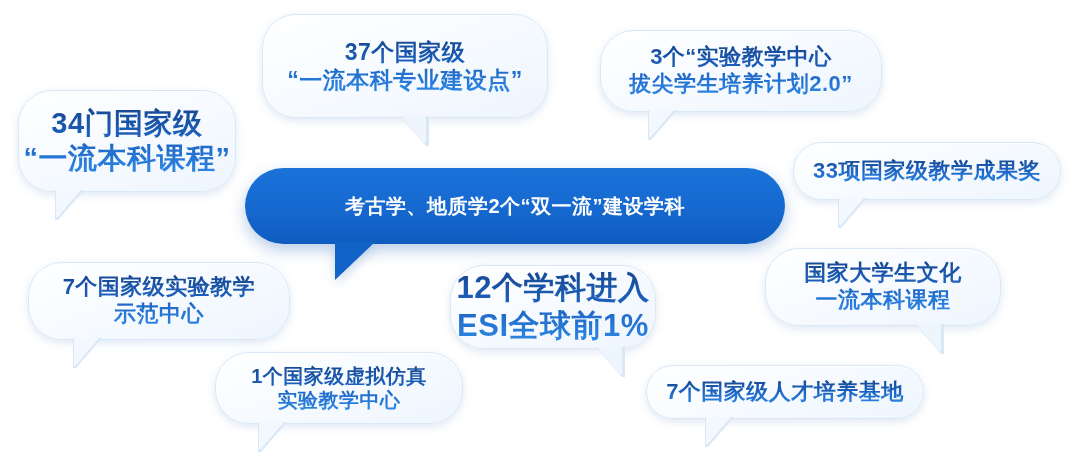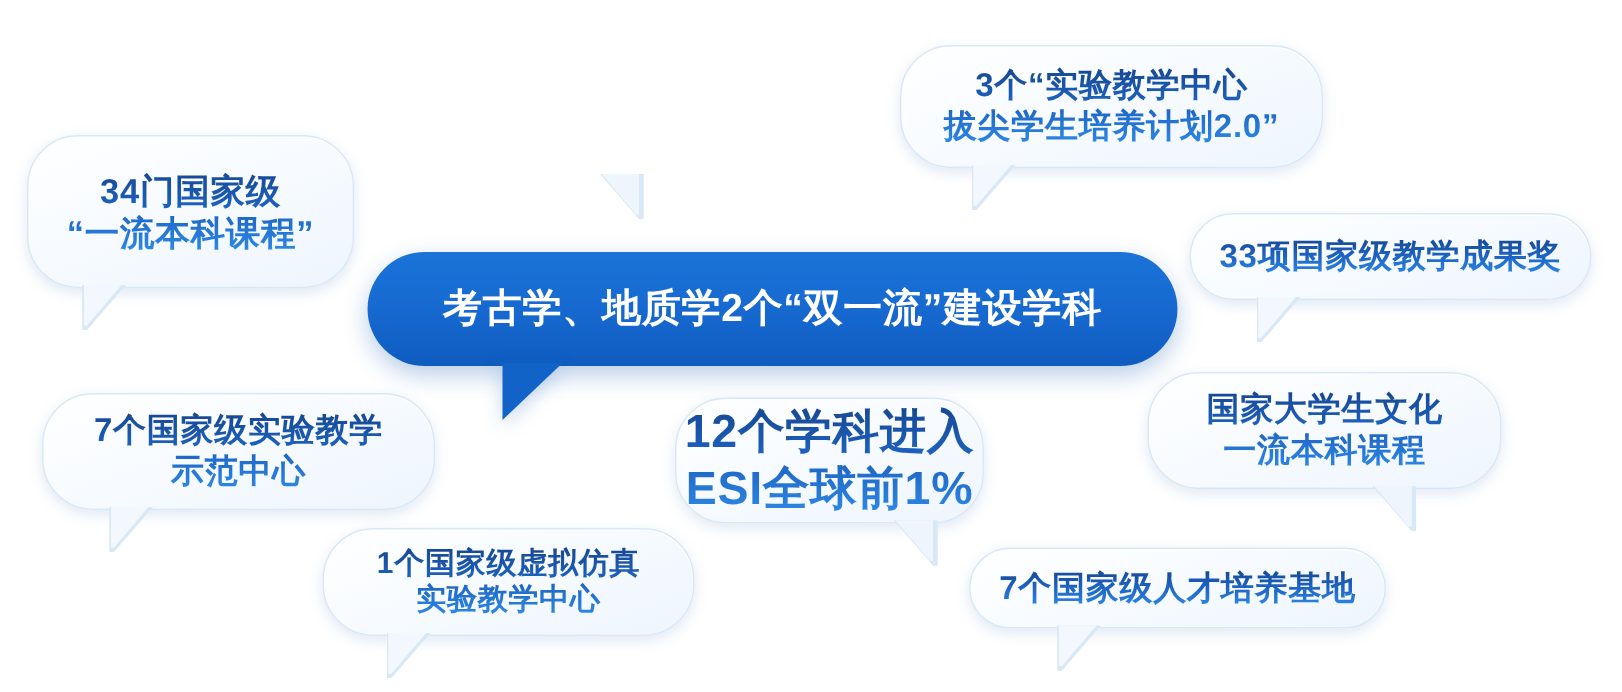--- a/index.html
+++ b/index.html
@@ -71,43 +71,47 @@
   .hero .txt{display:block;width:100%;color:#fff;}
   .hero-tail{
     position:absolute;width:0;height:0;
     border-left:0 solid transparent;
     border-top:38px solid #1263c7;
     border-right:40px solid transparent;
     filter:drop-shadow(0 4px 6px rgba(20,90,180,.25));
   }
 
   
-  #b-course    {left:18px;  top:90px;  width:218px; height:102px; font-size:23px;}
+  #b-course    {left:18px;  top:90px;  width:218px; height:102px; font-size:29px;}
   #b-major     {left:262px; top:14px;  width:286px; height:104px; font-size:23px;}
   #b-basic     {left:600px; top:30px;  width:282px; height:82px;  font-size:22px;}
   #b-award     {left:793px; top:142px; width:268px; height:58px;  font-size:22px;text-align:center;}
   #b-culture   {left:765px; top:248px; width:236px; height:78px;  font-size:22px;}
   #b-esi       {left:450px; top:265px; width:206px; height:84px;  font-size:31px;justify-content:flex-end;}
   #b-lab       {left:28px;  top:262px; width:262px; height:78px;  font-size:22px;}
   #b-virtual   {left:215px; top:352px; width:248px; height:72px;  font-size:20px;}
   #b-talent    {left:646px; top:365px; width:278px; height:54px;  font-size:22px;}
-  #b-hero      {left:245px; top:168px; width:540px; height:76px;  font-size:26px;}
+  #b-hero      {left:245px; top:168px; width:540px; height:76px;  font-size:20px;}
 </style>
 </head>
 <body>
 
 <div id="stage">
 
   <div class="bubble light" id="b-course">
     <span class="txt">34门国家级
 “一流本科课程”</span>
   </div>
   <span class="tail tail-dl-b" style="left:55px;top:190px;"></span>
   <span class="tail tail-dl-f" style="left:56px;top:190px;"></span>
 
+  <div class="bubble light" id="b-major">
+    <span class="txt">37个国家级
+“一流本科专业建设点”</span>
+  </div>
   <span class="tail tail-dr-b" style="left:400px;top:116px;"></span>
   <span class="tail tail-dr-f" style="left:401px;top:116px;"></span>
 
   <div class="bubble light" id="b-basic">
     <span class="txt">3个“实验教学中心
 拔尖学生培养计划2.0”</span>
   </div>
   <span class="tail tail-dl-b" style="left:648px;top:110px;"></span>
   <span class="tail tail-dl-f" style="left:649px;top:110px;"></span>
 

